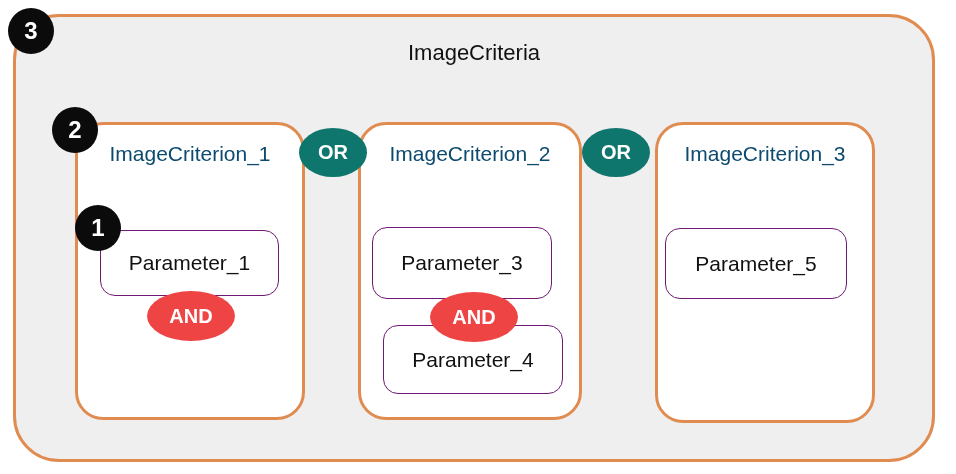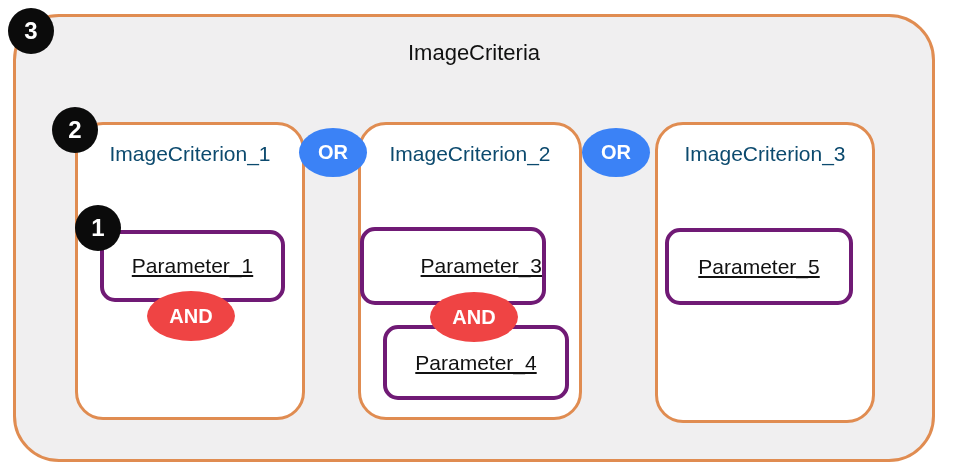--- a/index.html
+++ b/index.html
@@ -51,49 +51,48 @@
     top: 17px;
     width: 100%;
     text-align: center;
     font-size: 21px;
     color: #0c4a6e;
   }
   
   .param-box {
     position: absolute;
     background: #ffffff;
-    border: 4px solid #701a75;
+    border: 1px solid #701a75;
     border-radius: 15px;
     display: flex;
     align-items: center;
     justify-content: center;
     font-size: 21px;
     color: #111111;
-    text-decoration: underline;
   }
   .p1 { left: 100px; top: 230px; width: 177px; height: 64px; }
   .p2 { left: 100px; top: 327px; width: 177px; height: 67px; }
-  .p3 { left: 360px; top: 227px; width: 178px; height: 70px; justify-content: flex-end; }
+  .p3 { left: 372px; top: 227px; width: 178px; height: 70px; }
   .p4 { left: 383px; top: 325px; width: 178px; height: 67px; justify-content: center; }
   .p5 { left: 665px; top: 228px; width: 180px; height: 69px; }
   
   .badge {
     position: absolute;
     border-radius: 50%;
     display: flex;
     align-items: center;
     justify-content: center;
     color: #ffffff;
     font-weight: bold;
     z-index: 5;
   }
   .or-badge {
     width: 68px;
     height: 49px;
-    background: #3b82f6;
+    background: #0f766e;
     font-size: 20px;
   }
   .or1 { left: 299px; top: 128px; }
   .or2 { left: 582px; top: 128px; }
   .and-badge {
     width: 88px;
     height: 50px;
     background: #ef4444;
     font-size: 20px;
   }

